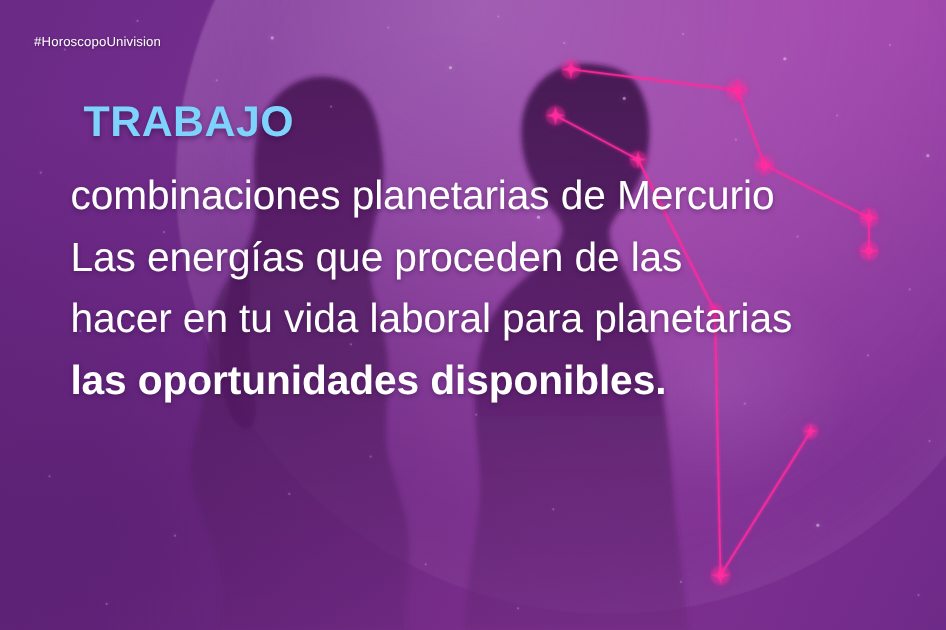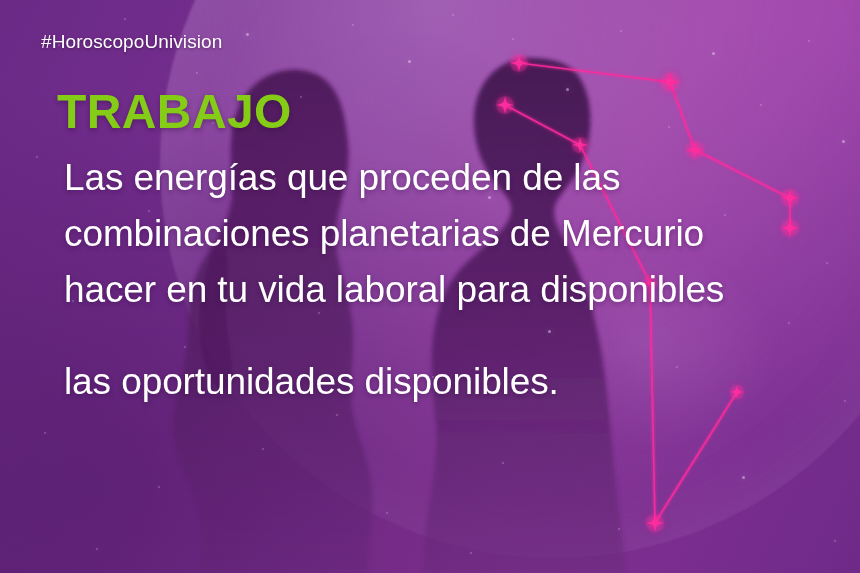--- a/index.html
+++ b/index.html
@@ -95,61 +95,60 @@
 
   
   .content {
     position: absolute;
     inset: 0;
     padding: 0;
   }
 
   .hashtag {
     position: absolute;
-    left: 41px;
+    left: 31px;
     top: 31px;
-    font-size: 19px;
+    font-size: 12px;
     font-weight: 400;
     letter-spacing: 0.1px;
     color: #ffffff;
     text-shadow: 0 1px 3px rgba(48,10,62,0.55);
     white-space: nowrap;
   }
 
   .headline {
     position: absolute;
-    left: 57px;
+    left: 76px;
     top: 88px;
-    font-size: 48px;
+    font-size: 39px;
     line-height: 47px;
     font-weight: 700;
     letter-spacing: 0.4px;
-    color: #84cc16;
+    color: #7dd3fc;
     text-shadow: 0 2px 5px rgba(48,10,62,0.45);
     white-space: nowrap;
   }
 
   .body-copy {
     position: absolute;
     left: 64px;
     top: 150px;
     width: 770px;
   }
   .body-line {
     font-size: 37px;
     line-height: 56px;
     font-weight: 400;
     letter-spacing: -0.1px;
     color: #ffffff;
     text-shadow: 0 2px 5px rgba(48,10,62,0.40);
     white-space: nowrap;
   }
   .body-line.last {
-    font-weight: 400;
-    margin-top: 36px;
+    font-weight: 700;
   }
 </style>
 </head>
 <body>
 
 <div id="graphic">
 
   <div class="bg-base"></div>
   <div class="moon"></div>
   <div class="moon-rim"></div>
@@ -357,20 +356,20 @@
     </svg>
   </div>
 
   <div class="content">
 
     <div class="hashtag">#HoroscopoUnivision</div>
 
     <div class="headline">TRABAJO</div>
 
     <div class="body-copy" id="body-copy">
+        <div class="body-line">combinaciones planetarias de Mercurio</div>
         <div class="body-line">Las energías que proceden de las</div>
-        <div class="body-line">combinaciones planetarias de Mercurio</div>
-        <div class="body-line">hacer en tu vida laboral para disponibles</div>
+        <div class="body-line">hacer en tu vida laboral para planetarias</div>
         <div class="body-line last">las oportunidades disponibles.</div>
       </div>
 
   </div>
 </div>
 
 </body></html>

